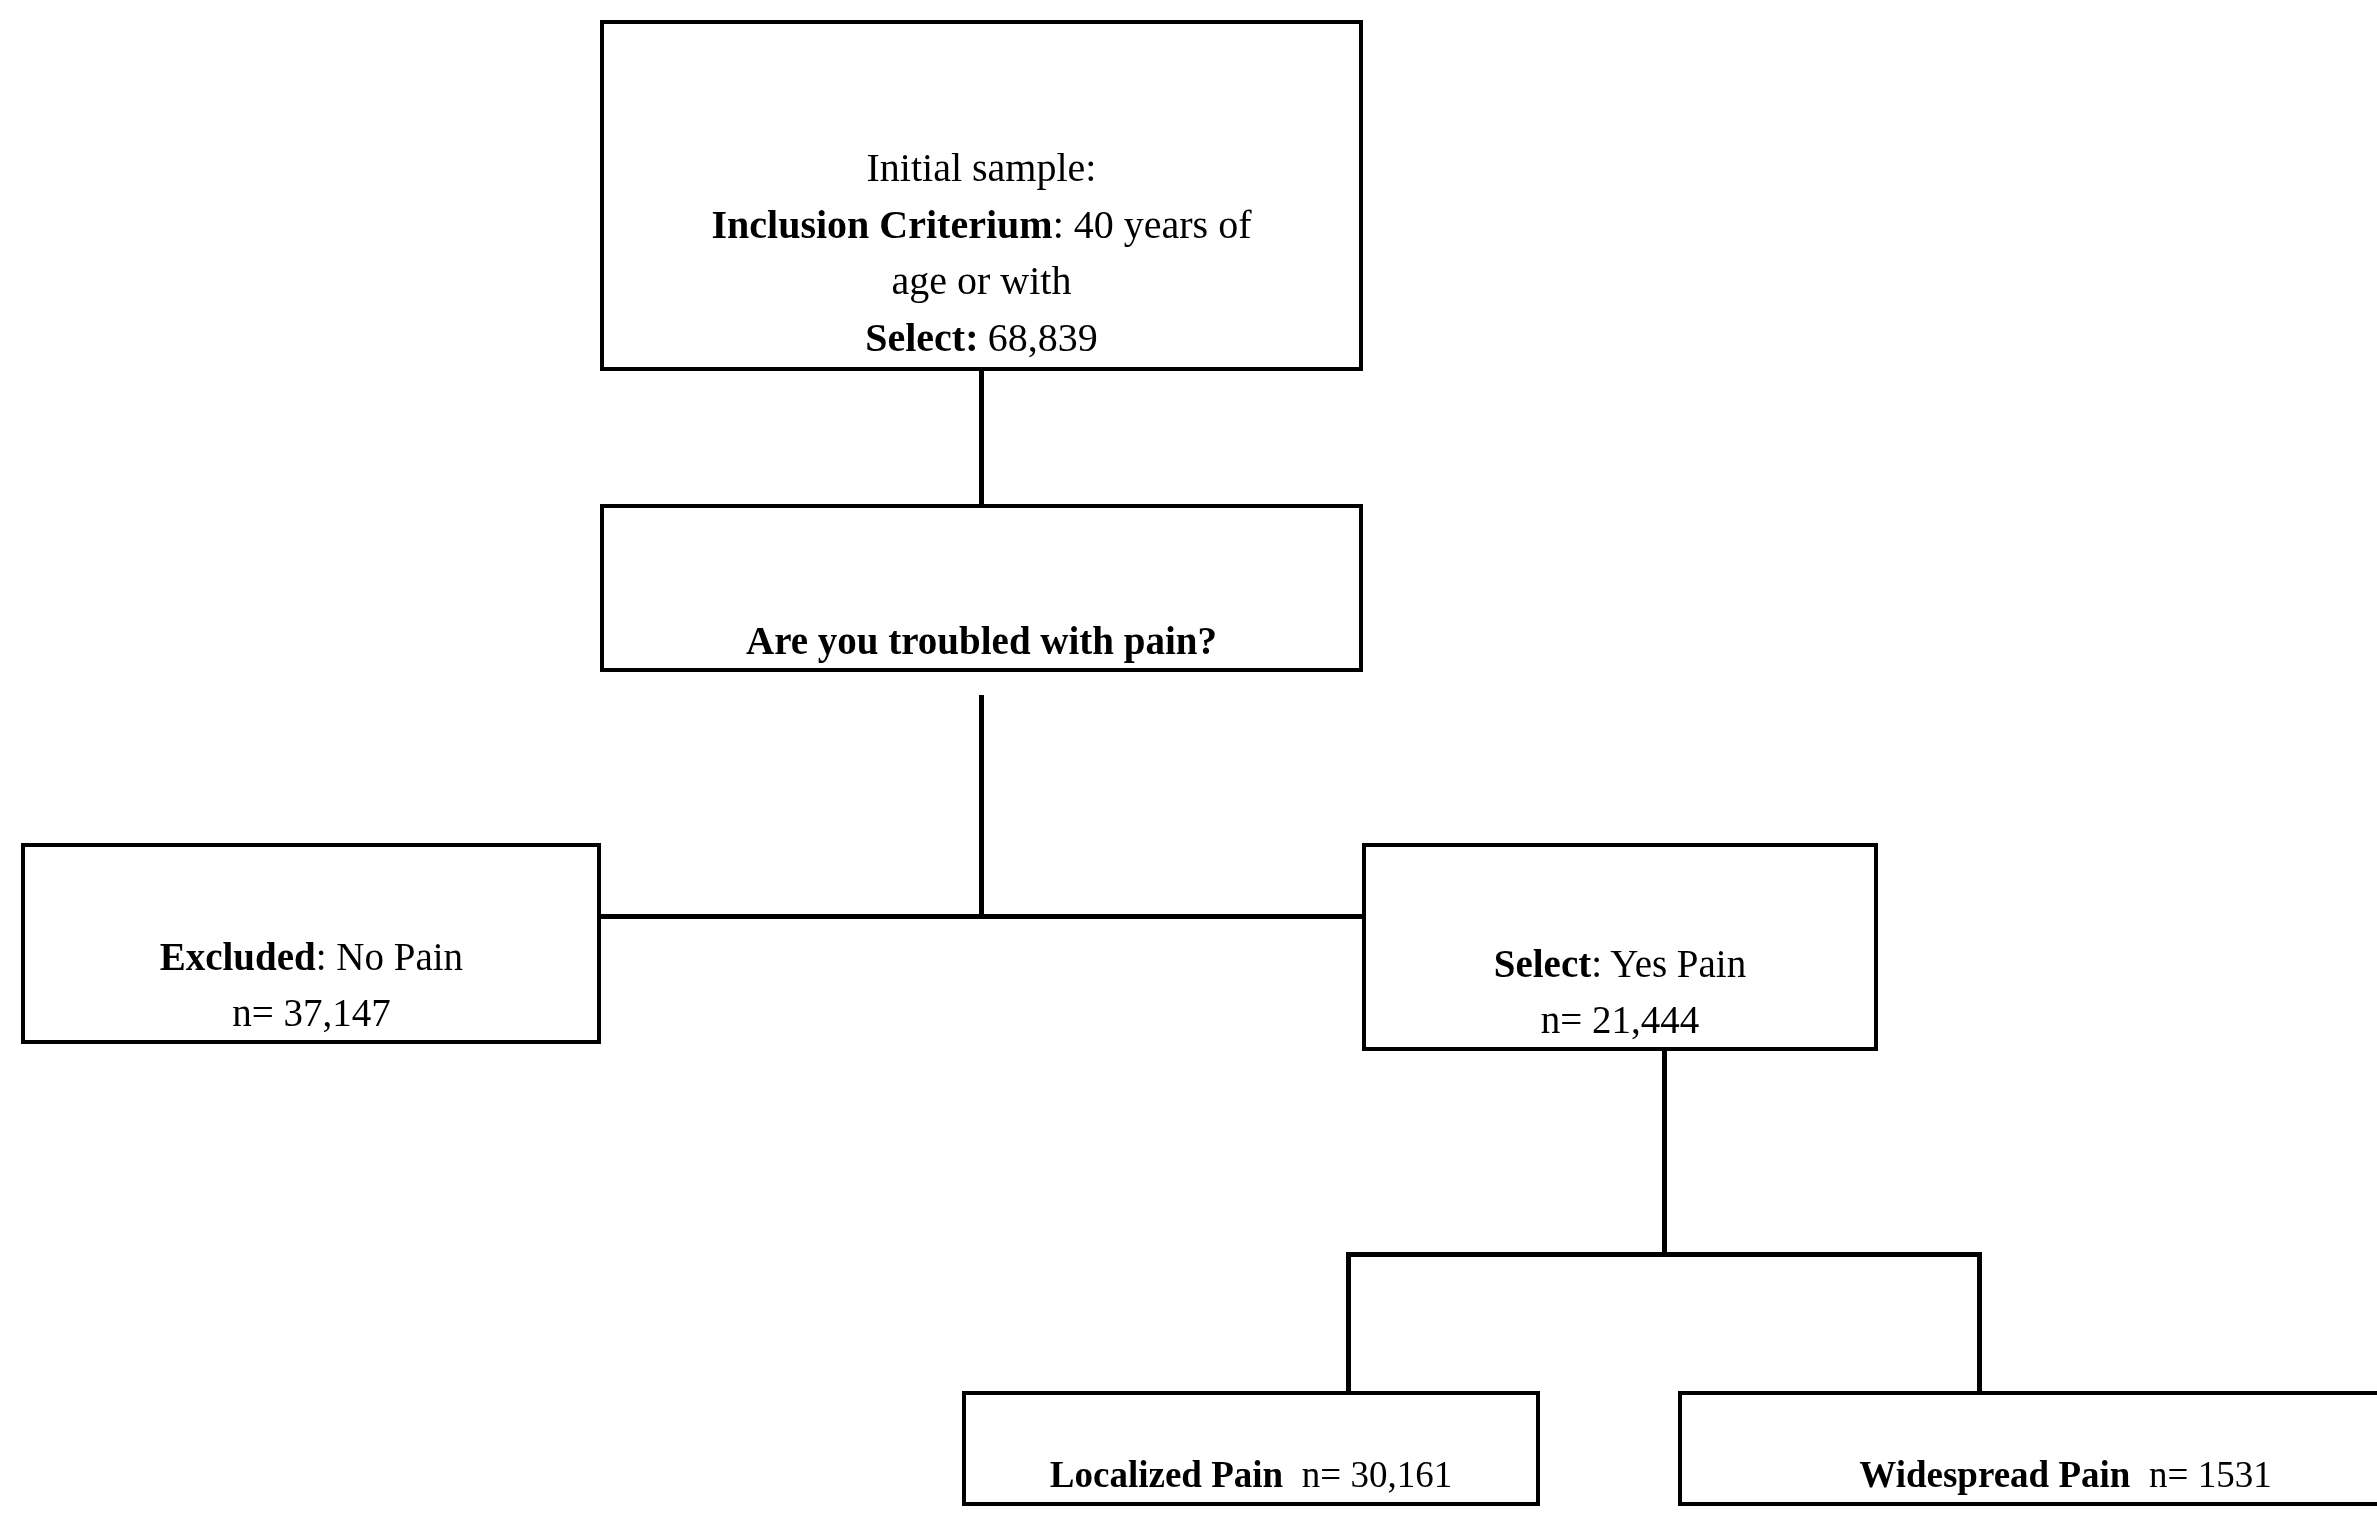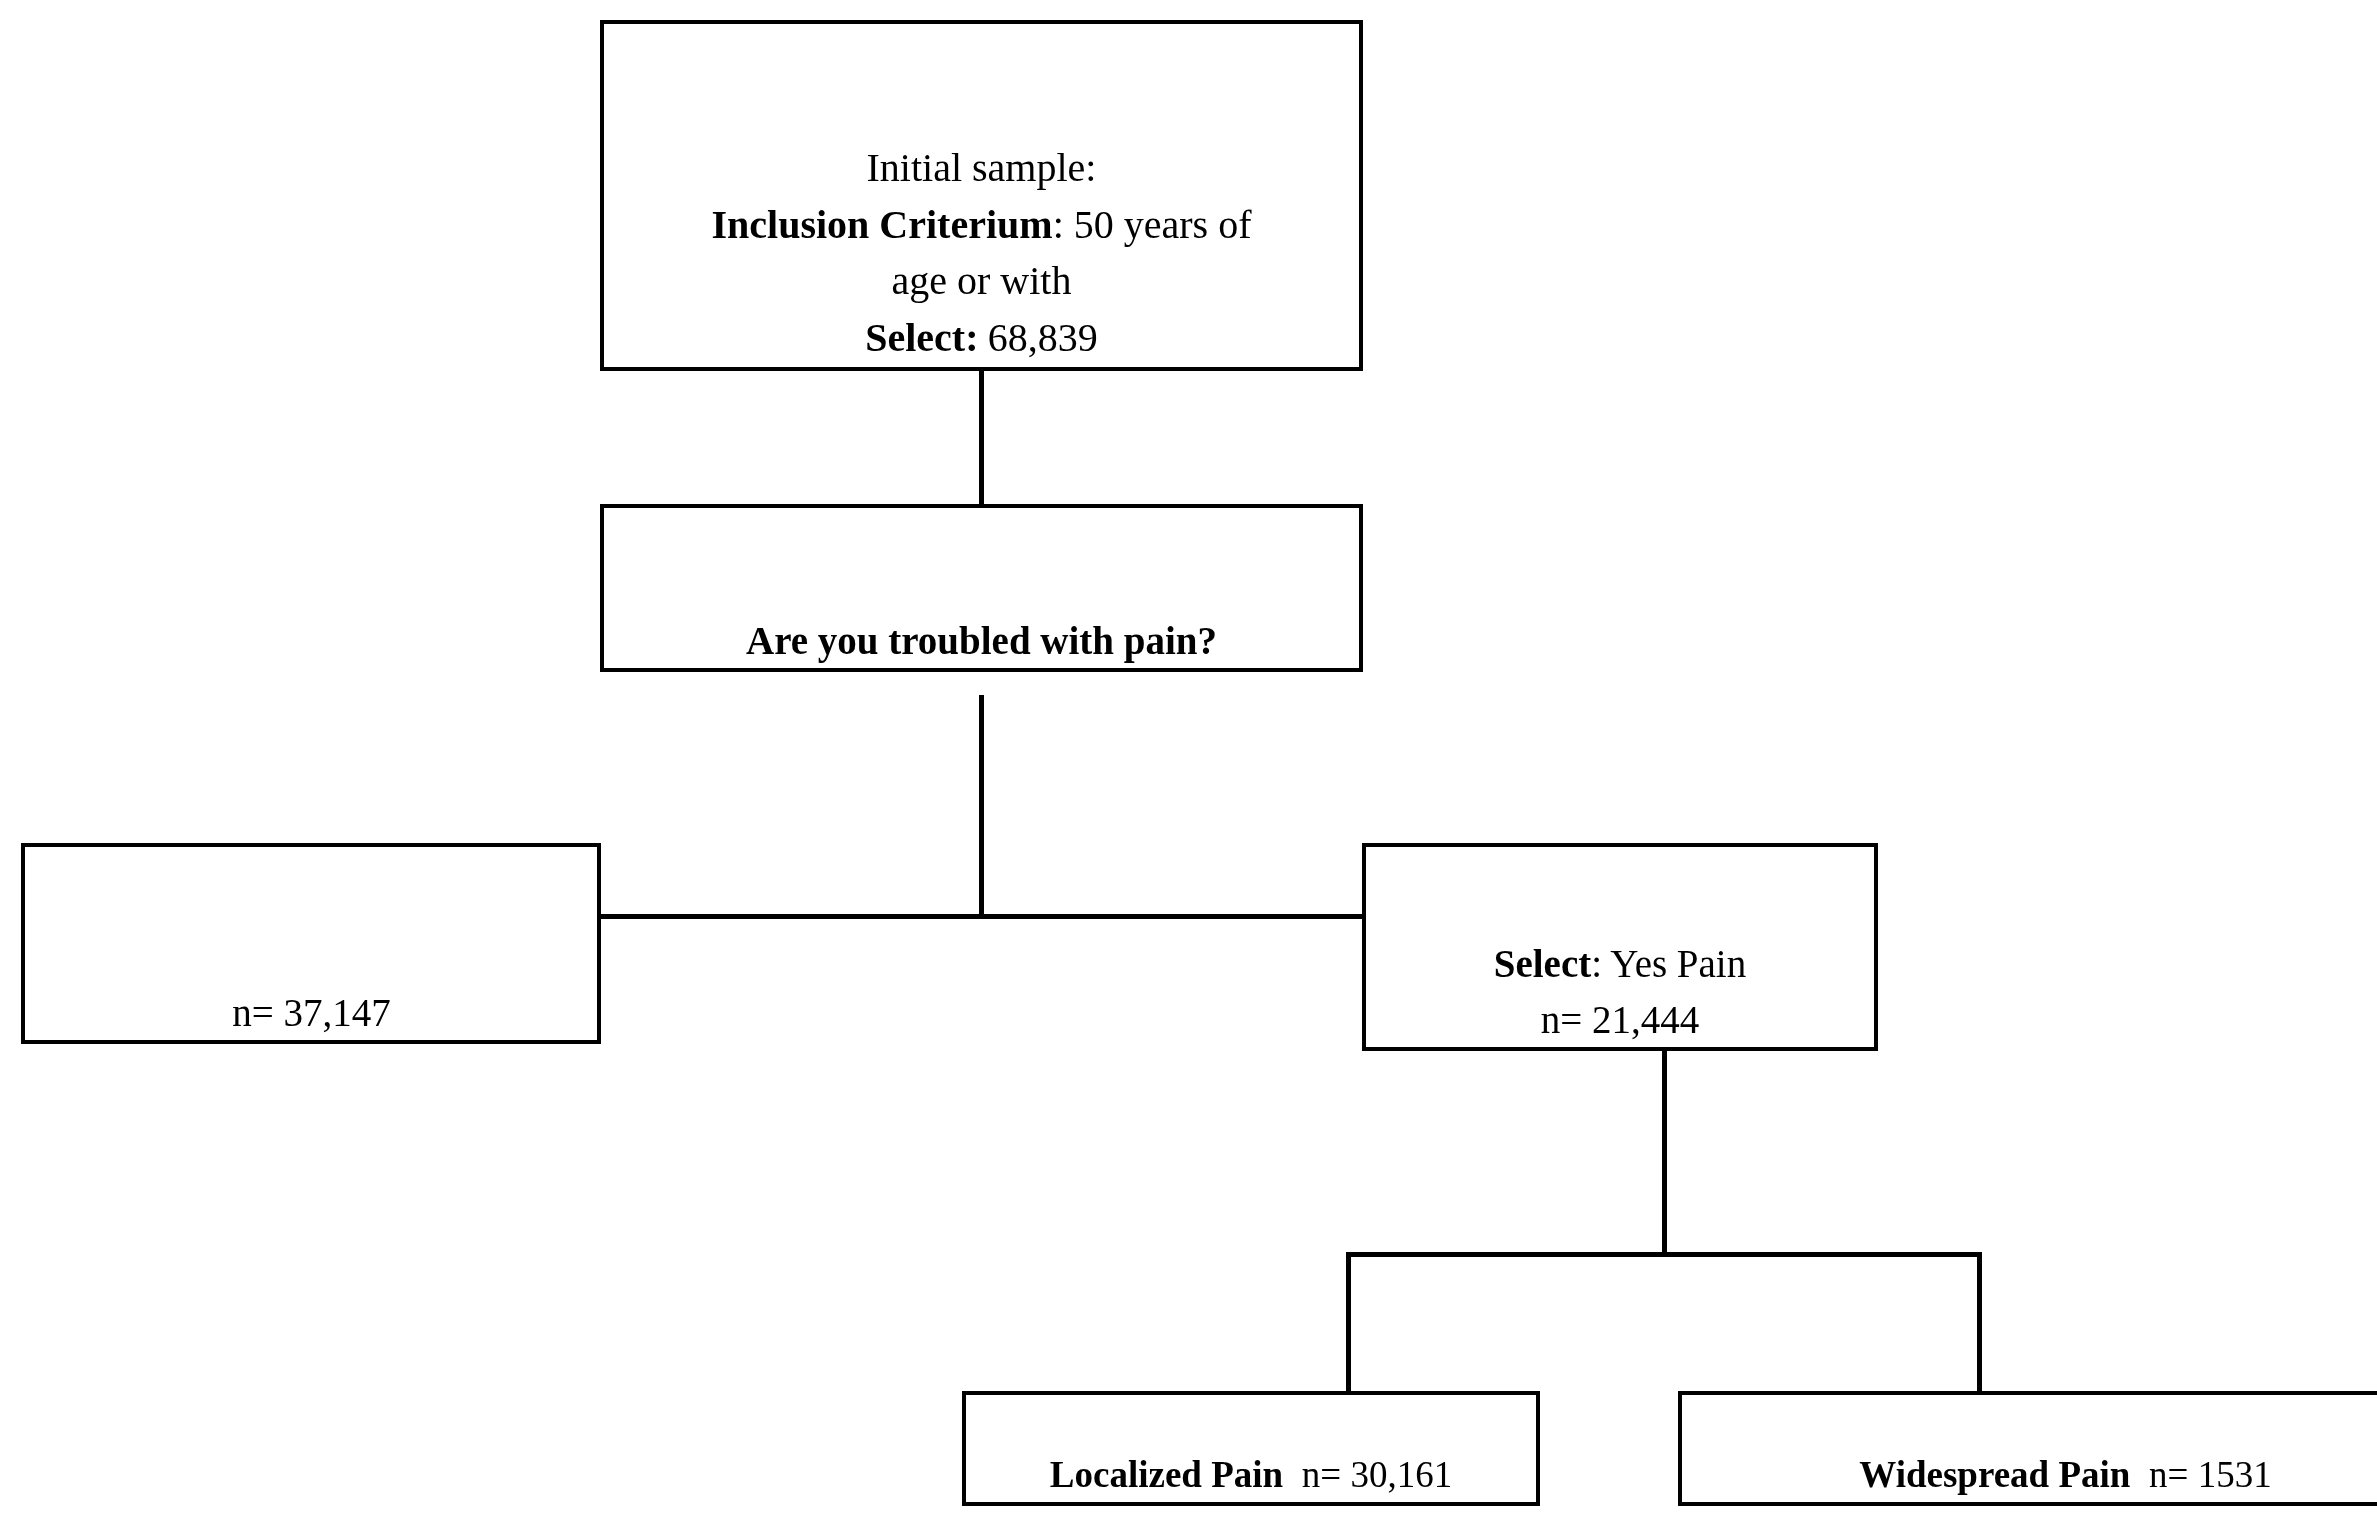--- a/index.html
+++ b/index.html
@@ -76,35 +76,38 @@
   <div class="line ln-v" id="conn-yes-down"></div>
   <div class="line ln-h" id="conn-branch-horizontal"></div>
   <div class="line ln-v" id="conn-branch-left-down"></div>
   <div class="line ln-v" id="conn-branch-right-down"></div>
 
   <div class="node" id="node-initial-sample">
     <span class="node-row t-xl">
       <span class="line-text">Initial sample:</span>
     </span>
     <span class="node-row t-xl">
-      <span class="b">Inclusion Criterium</span><span>: 50 years of</span>
+      <span class="b">Inclusion Criterium</span><span>: 40 years of</span>
     </span>
     <span class="node-row t-xl">
       <span class="line-text">age or with</span>
     </span>
     <span class="node-row t-xl">
       <span class="b">Select:</span><span class="gap-sm"></span><span>68,839</span>
     </span>
   </div>
 
   <div class="node" id="node-pain-question">
     <span class="node-row t-lg b">Are you troubled with pain?</span>
   </div>
 
   <div class="node" id="node-excluded-no-pain">
+    <span class="node-row t-lg">
+      <span class="b">Excluded</span><span>:  No Pain</span>
+    </span>
     <span class="node-row t-lg">n= 37,147</span>
   </div>
 
   <div class="node" id="node-select-yes-pain">
     <span class="node-row t-lg">
       <span class="b">Select</span><span>: Yes Pain</span>
     </span>
     <span class="node-row t-lg">n= 21,444</span>
   </div>
 

